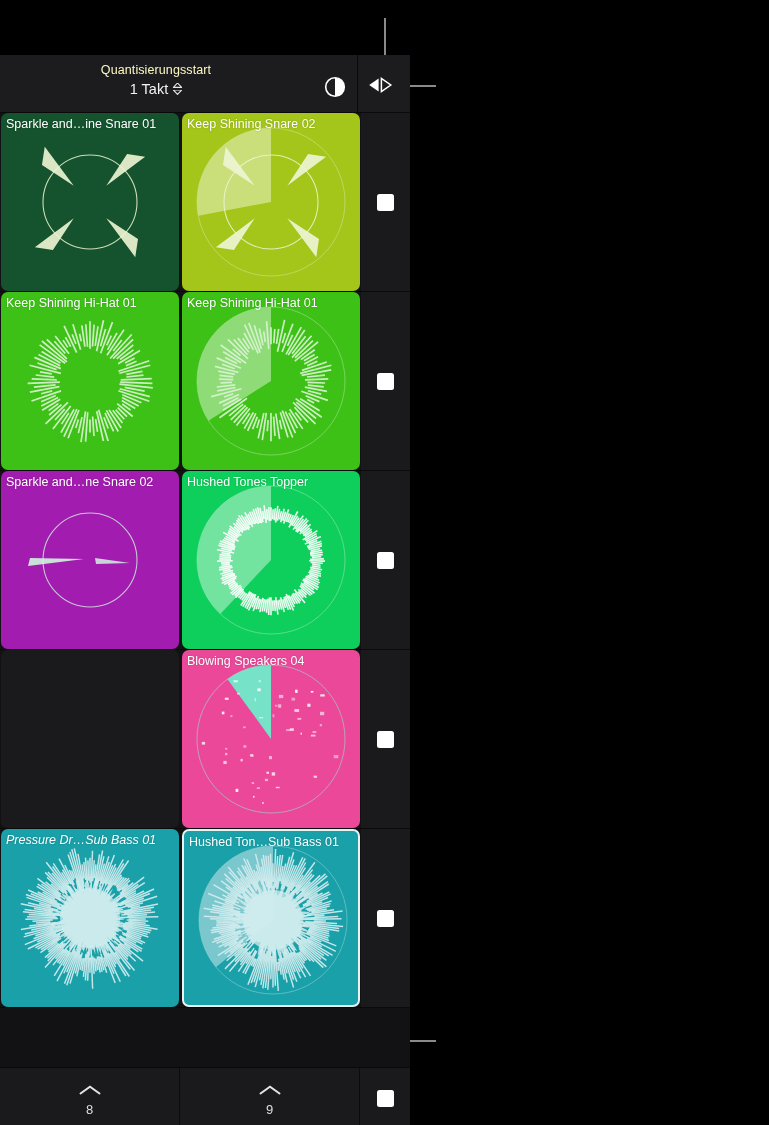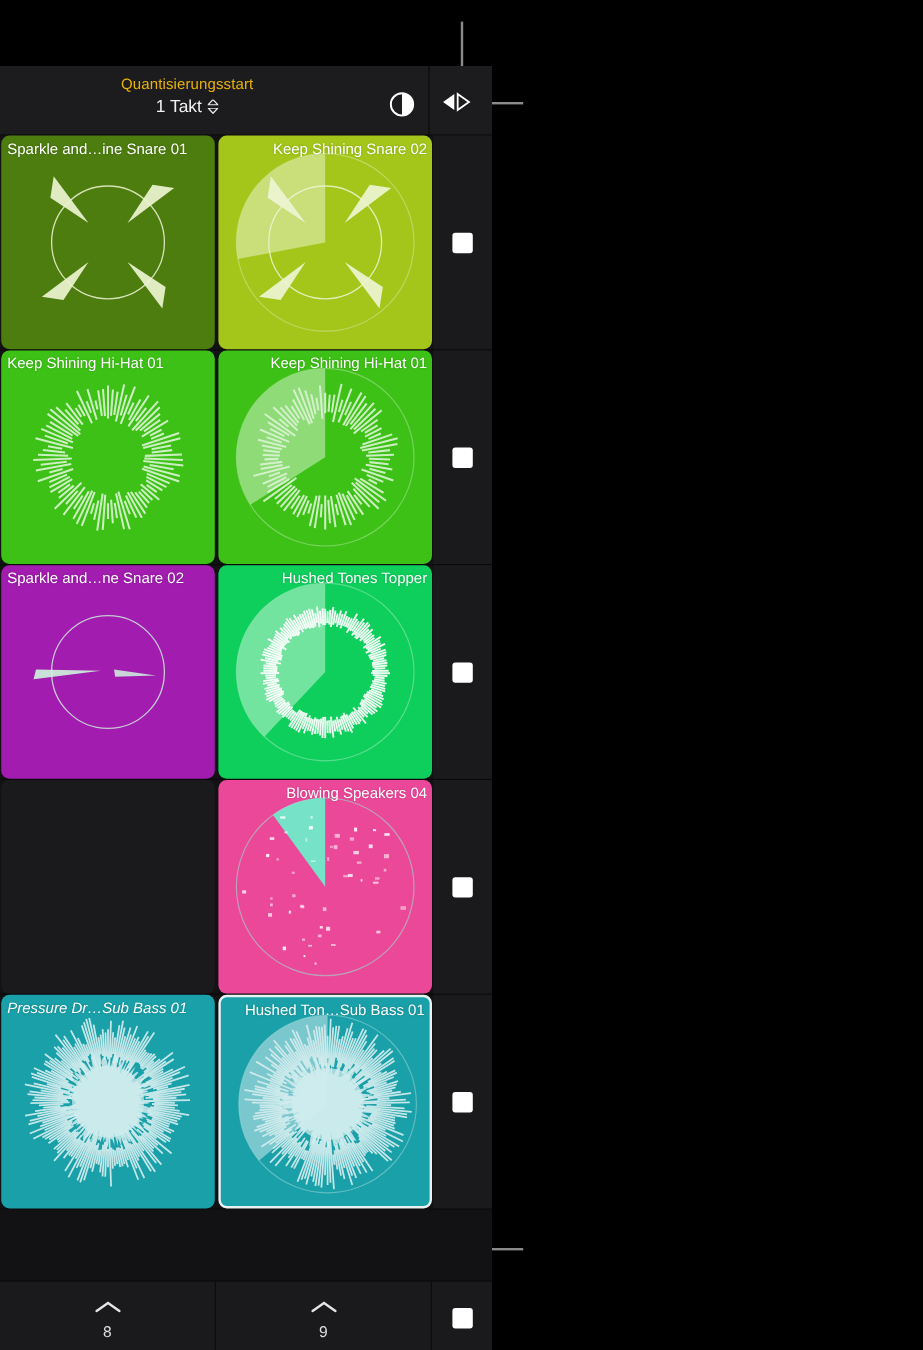--- a/index.html
+++ b/index.html
@@ -32,21 +32,21 @@
   #header {
     position: absolute; left: 0; top: 0; width: 410px; height: 58px;
     background: #1c1c1e;
     border-bottom: 1px solid #0a0a0b;
   }
   #quant-block {
     position: absolute; left: 0; top: 8px; width: 312px;
     text-align: center;
   }
   #quant-label {
-    font-size: 12.5px; color: #eab308; letter-spacing: .1px;
+    font-size: 12.5px; color: #fef9c3; letter-spacing: .1px;
     line-height: 15px;
   }
   #quant-value-row {
     display: flex; align-items: center; justify-content: center;
     gap: 5px; margin-top: 3px;
   }
   #quant-value { font-size: 14.5px; color: #f2f2f4; font-weight: 400; }
   .stepper { display: flex; flex-direction: column; gap: 2px; }
   .stepper svg { display: block; }
 
@@ -73,21 +73,21 @@
   .row {
     position: relative; height: 179px; width: 410px;
     border-bottom: 1px solid #0a0a0b;
   }
   .cell {
     position: absolute; top: 0; width: 178px; height: 178px;
     border-radius: 7px;
     overflow: hidden;
   }
   .cell.c0 { left: 1px; }
-  .cell.c1 { left: 182px; text-align: right; }
+  .cell.c1 { left: 182px; }
   .cell.empty { background: #1a1a1c; }
   .cell-label {
     position: absolute; left: 0; top: 0; width: 100%;
     font-size: 12.5px; line-height: 18px;
     padding: 2px 4px 0 5px;
     color: #ffffff;
     white-space: nowrap; overflow: hidden;
     text-shadow: 0 0 2px rgba(0,0,0,.22);
   }
   .cell.selected { border: 2px solid #e8f2f2; }
@@ -172,21 +172,21 @@
       <div id="dir-btn">
         <svg width="30" height="18" viewBox="0 0 30 18">
           <path d="M12.6 2.4 L12.6 15.6 L3.2 9 Z" fill="#ffffff"></path>
           <path d="M15.4 2.4 L15.4 15.6 L24.8 9 Z" fill="none" stroke="#ffffff" stroke-width="1.5"></path>
         </svg>
       </div>
     </div>
 
     <div id="grid">
         <div class="row">
-          <div class="cell c0" style="background: #4d7c0f;">
+          <div class="cell c0" style="background: #14532d;">
             <svg class="art" width="178" height="178" viewBox="0 0 178 178">
               <circle cx="89" cy="89" r="47" fill="none" stroke="rgb(237,244,209)" stroke-width="1.1" opacity=".85"></circle>
               <path d="M105.26345596729061 72.7365440327094 L144.15432893255073 43.74516600406096 L126.12310601229376 40.98744955743343 Z" fill="rgb(237,244,209)" opacity=".92"></path>
               <path d="M105.26345596729061 105.2634559672906 L134.25483399593904 144.15432893255073 L137.01255044256658 126.12310601229375 Z" fill="rgb(237,244,209)" opacity=".92"></path>
               <path d="M72.7365440327094 105.26345596729061 L33.8456710674493 134.25483399593904 L51.87689398770626 137.01255044256658 Z" fill="rgb(237,244,209)" opacity=".92"></path>
               <path d="M72.7365440327094 72.7365440327094 L43.74516600406095 33.8456710674493 L40.987449557433415 51.87689398770626 Z" fill="rgb(237,244,209)" opacity=".92"></path>
             </svg>
             <div class="cell-label">Sparkle and…ine Snare 01</div>
           </div>
           <div class="cell c1" style="background: rgb(164, 198, 26);">

